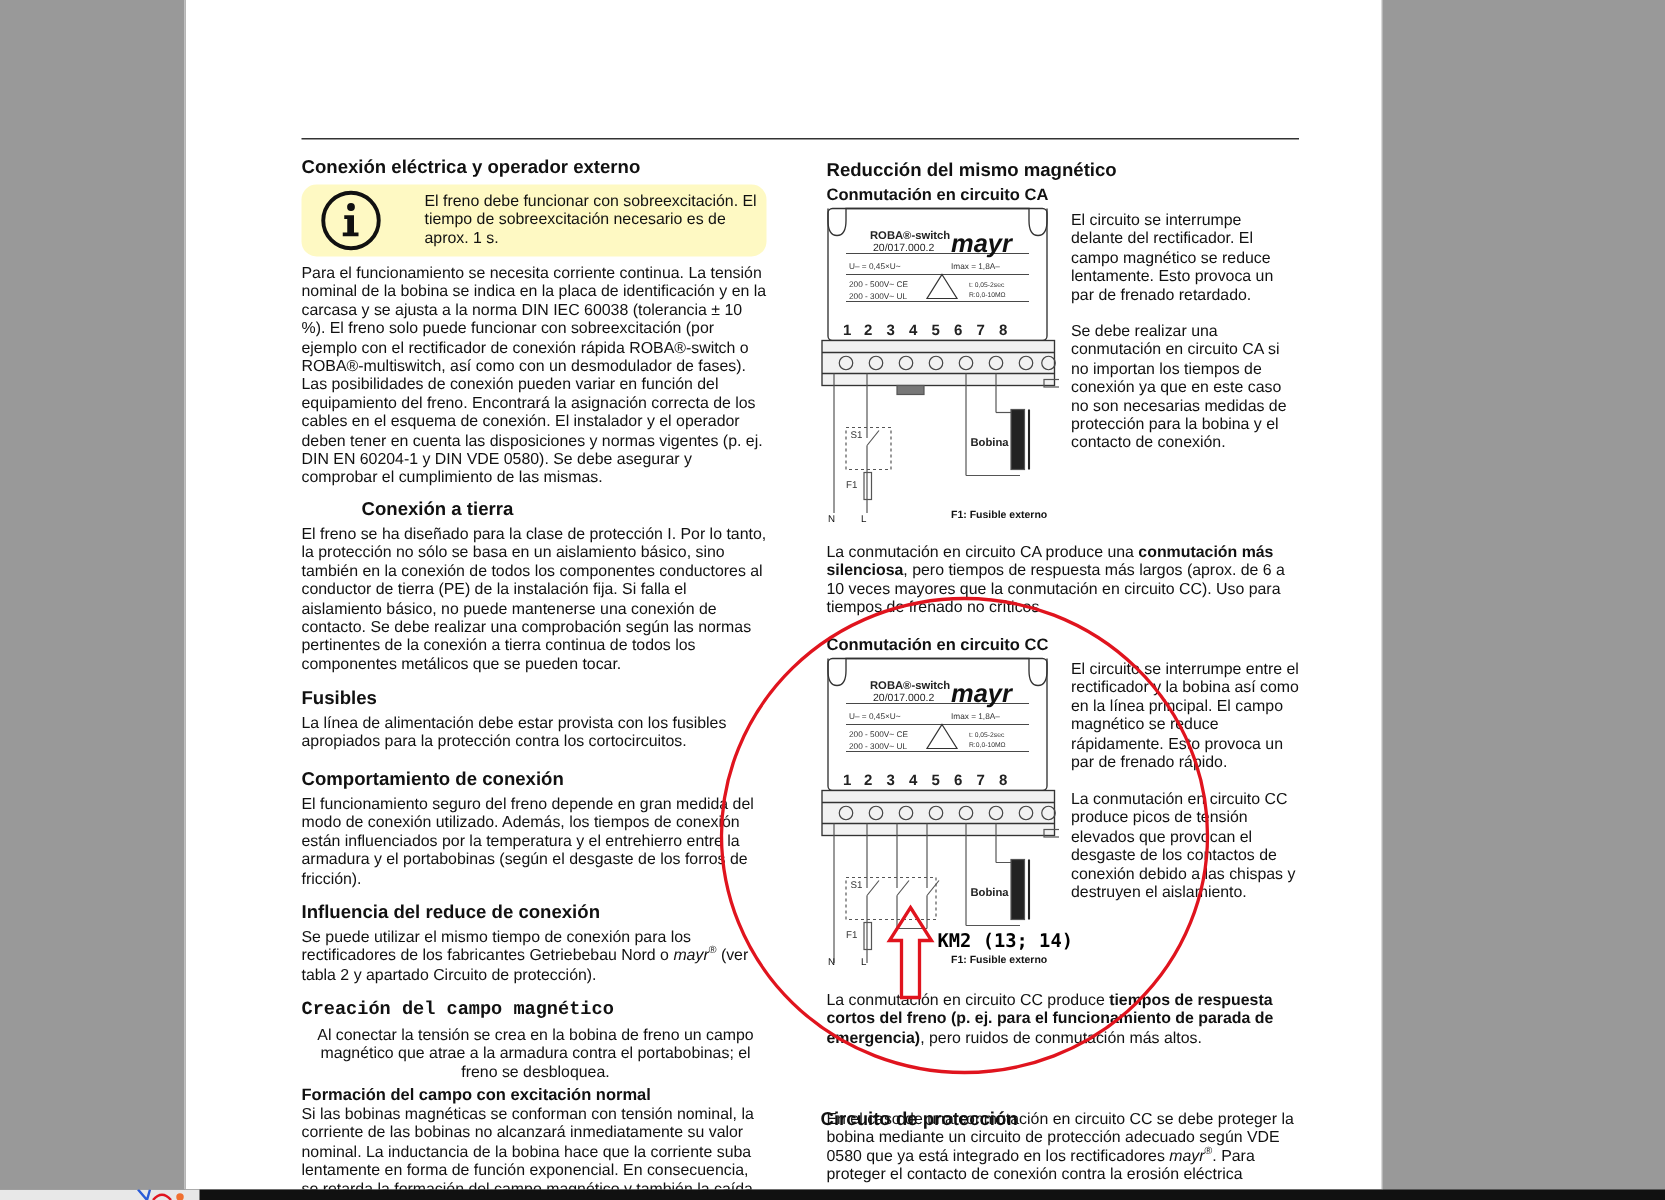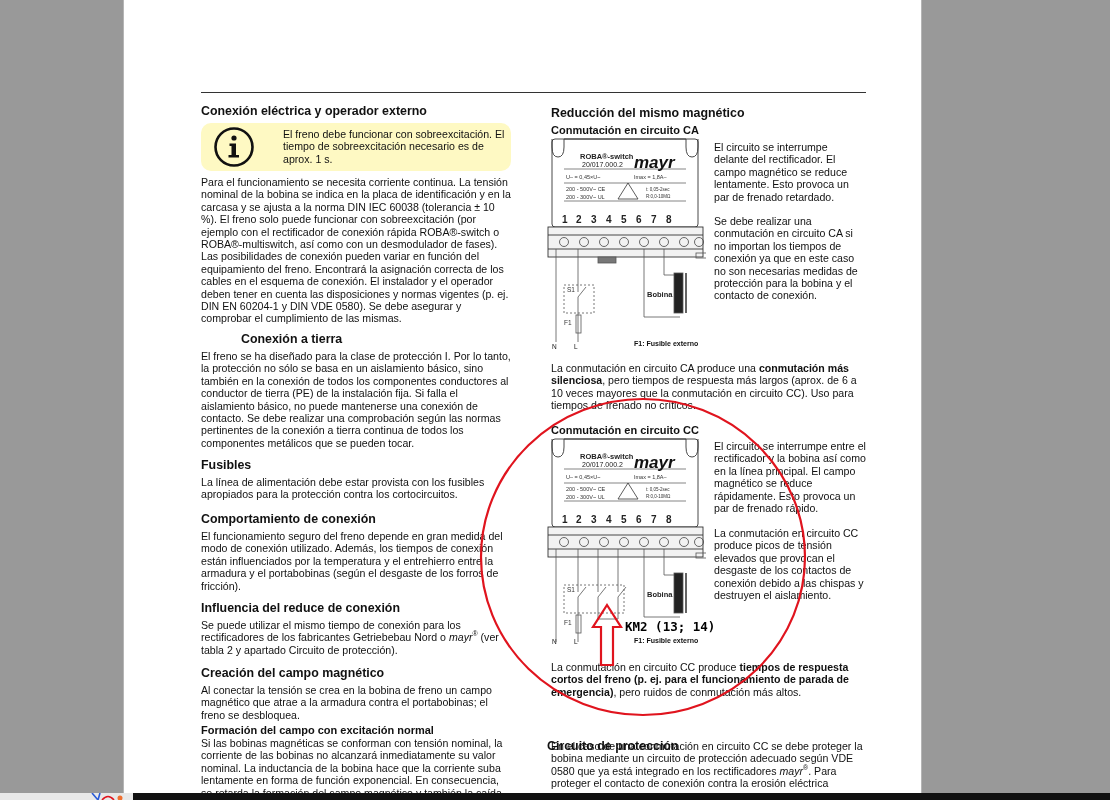--- a/index.html
+++ b/index.html
@@ -52,22 +52,22 @@
 
   <h2 class="abs" style="left:77px;top:458px;">Fusibles</h2>
   <p class="col colL" style="top:476px;">La línea de alimentación debe estar provista con los fusibles apropiados para la protección contra los cortocircuitos.</p>
 
   <h2 class="abs" style="left:77px;top:512px;">Comportamiento de conexión</h2>
   <p class="col colL" style="top:530px;">El funcionamiento seguro del freno depende en gran medida del modo de conexión utilizado. Además, los tiempos de conexión están influenciados por la temperatura y el entrehierro entre la armadura y el portabobinas (según el desgaste de los forros de fricción).</p>
 
   <h2 class="abs" style="left:77px;top:601px;">Influencia del reduce de conexión</h2>
   <p class="col colL" style="top:619px;"><span>Se puede utilizar el mismo tiempo de conexión para los rectificadores de los fabricantes Getriebebau Nord o </span><span class="i">mayr</span><sup>®</sup><span> (ver tabla 2 y apartado Circuito de protección).</span></p>
 
-  <h2 class="abs" style="left:77px;top:666px;">Creación del campo magnético</h2>
-  <p class="col colL" style="top:684px;">Al conectar la tensión se crea en la bobina de freno un campo magnético que atrae a la armadura contra el portabobinas; el freno se desbloquea.</p>
+  <h2 class="abs" style="left:77px;top:666px;font-family:Liberation Mono, monospace;">Creación del campo magnético</h2>
+  <p class="col colL" style="top:684px;text-align:center;">Al conectar la tensión se crea en la bobina de freno un campo magnético que atrae a la armadura contra el portabobinas; el freno se desbloquea.</p>
 
   <h3 class="abs" style="left:77px;top:724px;">Formación del campo con excitación normal</h3>
   <p class="col colL" style="top:737px;">Si las bobinas magnéticas se conforman con tensión nominal, la corriente de las bobinas no alcanzará inmediatamente su valor nominal. La inductancia de la bobina hace que la corriente suba lentamente en forma de función exponencial. En consecuencia, se retarda la formación del campo magnético y también la caída</p>
 
   <h2 class="abs" style="left:427px;top:106px;">Reducción del mismo magnético</h2>
   <h3 class="abs" style="left:427px;top:124px;">Conmutación en circuito CA</h3>
 
   <svg class="diagram" style="left:422px;top:137px;" width="160" height="210" viewBox="0 0 160 210">
     <g fill="none" stroke="#333" stroke-width="0.9">
       <path d="M6 2 V10 Q6 20 12 20 Q18 20 18 10 V2 H140 V10 Q140 20 146 20 Q152 20 152 10 V2"></path>

